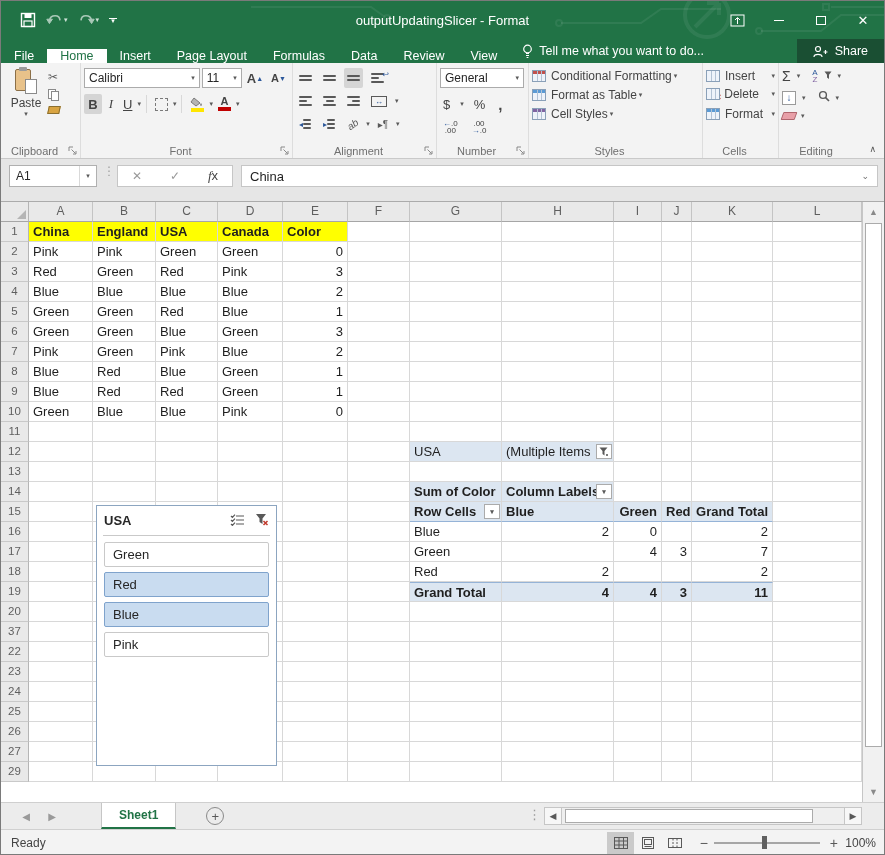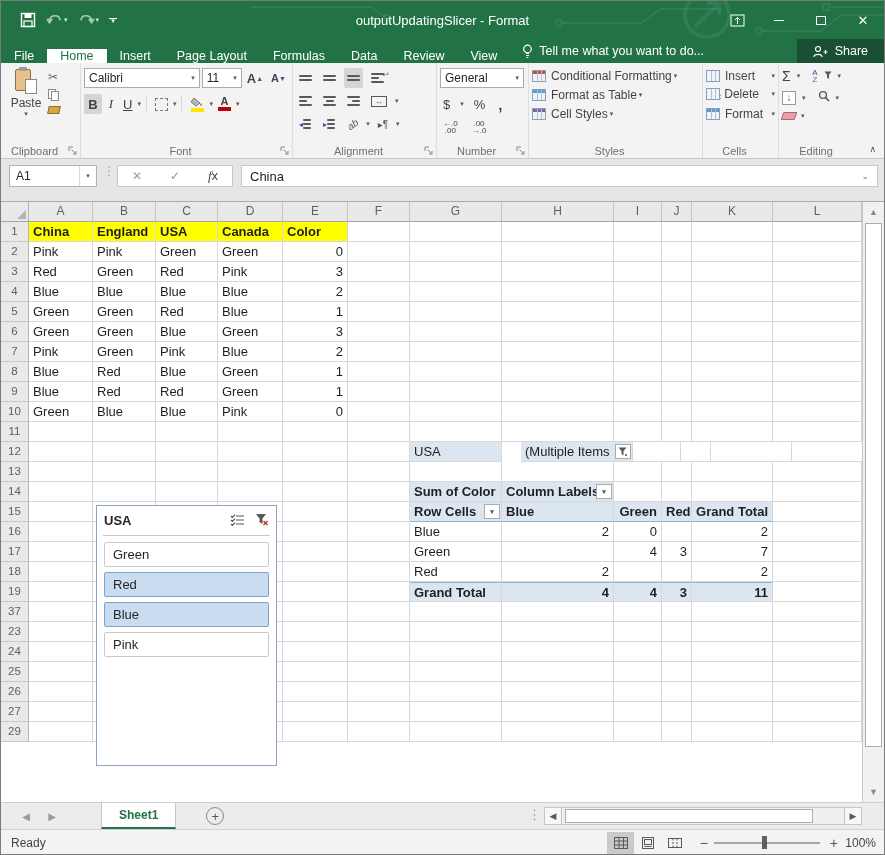--- a/index.html
+++ b/index.html
@@ -679,21 +679,21 @@
       </div>
       <div class="grow">
         <div class="rh">12</div>
         <div class="cell" style="flex: 0 0 64px;"></div>
         <div class="cell" style="flex: 0 0 63px;"></div>
         <div class="cell" style="flex: 0 0 62px;"></div>
         <div class="cell" style="flex: 0 0 65px;"></div>
         <div class="cell" style="flex: 0 0 65px;"></div>
         <div class="cell" style="flex: 0 0 62px;"></div>
         <div class="cell pf" style="flex: 0 0 92px;"><span>USA</span></div>
-        <div class="cell pf" style="flex: 0 0 112px; padding-right: 18px; margin-left: 19px;"><span>(Multiple Items</span><span class="cellbtn">
+        <div class="cell pf" style="flex: 0 0 112px; padding-right: 18px;"><span>(Multiple Items</span><span class="cellbtn">
             <svg width="10" height="10" viewBox="0 0 10 10">
               <path d="M0.5 0.5 h8 L5.5 4 V8.5 L3.5 7 V4 Z" fill="#595959"></path>
               <path d="M7 7 l2 2 M9 7 l-2 2" stroke="#595959" stroke-width="0.8"></path>
             </svg>
           </span></div>
         <div class="cell" style="flex: 0 0 48px;"></div>
         <div class="cell" style="flex: 0 0 30px;"></div>
         <div class="cell" style="flex: 0 0 81px;"></div>
         <div class="cell" style="flex: 0 0 89px;"></div>
       </div>
@@ -796,21 +796,51 @@
         <div class="cell" style="flex: 0 0 65px;"></div>
         <div class="cell" style="flex: 0 0 62px;"></div>
         <div class="cell pt" style="flex: 0 0 92px;"><span>Grand Total</span></div>
         <div class="cell pt num" style="flex: 0 0 112px;"><span>4</span></div>
         <div class="cell pt num" style="flex: 0 0 48px;"><span>4</span></div>
         <div class="cell pt num" style="flex: 0 0 30px;"><span>3</span></div>
         <div class="cell pt num" style="flex: 0 0 81px;"><span>11</span></div>
         <div class="cell" style="flex: 0 0 89px;"></div>
       </div>
       <div class="grow">
+        <div class="rh">20</div>
+        <div class="cell" style="flex: 0 0 64px;"></div>
+        <div class="cell" style="flex: 0 0 63px;"></div>
+        <div class="cell" style="flex: 0 0 62px;"></div>
+        <div class="cell" style="flex: 0 0 65px;"></div>
+        <div class="cell" style="flex: 0 0 65px;"></div>
+        <div class="cell" style="flex: 0 0 62px;"></div>
+        <div class="cell" style="flex: 0 0 92px;"></div>
+        <div class="cell" style="flex: 0 0 112px;"></div>
+        <div class="cell" style="flex: 0 0 48px;"></div>
+        <div class="cell" style="flex: 0 0 30px;"></div>
+        <div class="cell" style="flex: 0 0 81px;"></div>
+        <div class="cell" style="flex: 0 0 89px;"></div>
+      </div>
+      <div class="grow">
         <div class="rh">37</div>
+        <div class="cell" style="flex: 0 0 64px;"></div>
+        <div class="cell" style="flex: 0 0 63px;"></div>
+        <div class="cell" style="flex: 0 0 62px;"></div>
+        <div class="cell" style="flex: 0 0 65px;"></div>
+        <div class="cell" style="flex: 0 0 65px;"></div>
+        <div class="cell" style="flex: 0 0 62px;"></div>
+        <div class="cell" style="flex: 0 0 92px;"></div>
+        <div class="cell" style="flex: 0 0 112px;"></div>
+        <div class="cell" style="flex: 0 0 48px;"></div>
+        <div class="cell" style="flex: 0 0 30px;"></div>
+        <div class="cell" style="flex: 0 0 81px;"></div>
+        <div class="cell" style="flex: 0 0 89px;"></div>
+      </div>
+      <div class="grow">
+        <div class="rh">22</div>
         <div class="cell" style="flex: 0 0 64px;"></div>
         <div class="cell" style="flex: 0 0 63px;"></div>
         <div class="cell" style="flex: 0 0 62px;"></div>
         <div class="cell" style="flex: 0 0 65px;"></div>
         <div class="cell" style="flex: 0 0 65px;"></div>
         <div class="cell" style="flex: 0 0 62px;"></div>
         <div class="cell" style="flex: 0 0 92px;"></div>
         <div class="cell" style="flex: 0 0 112px;"></div>
         <div class="cell" style="flex: 0 0 48px;"></div>
         <div class="cell" style="flex: 0 0 30px;"></div>

